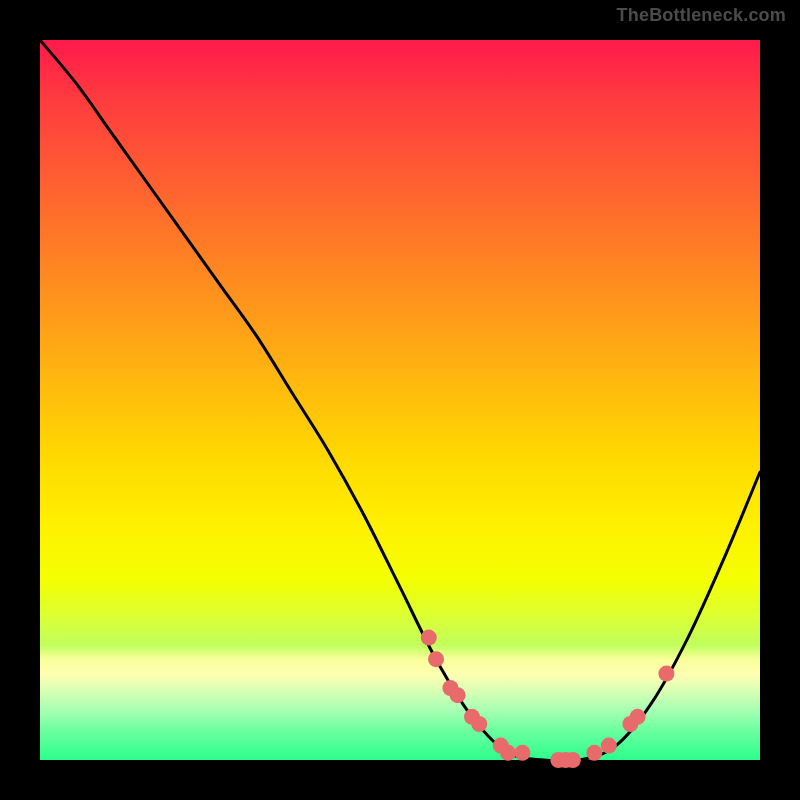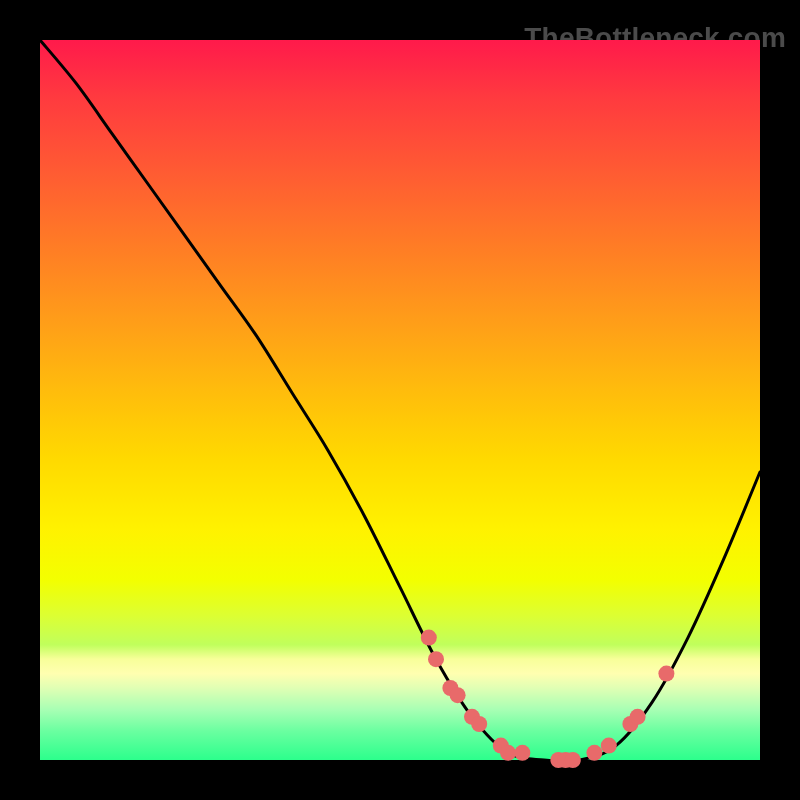--- a/index.html
+++ b/index.html
@@ -15,25 +15,24 @@
     position: relative;
     width: 800px;
     height: 800px;
     background: #000;
   }
   .attribution {
     position: absolute;
     top: 5px;
     right: 14px;
     color: #4b4b4b;
-    font-size: 28px;
+    font-size: 18px;
     font-weight: 600;
     letter-spacing: 0.2px;
     user-select: none;
-    margin-top: 17px;
   }
   .plot-area {
     position: absolute;
     left: 40px;
     top: 40px;
     width: 720px;
     height: 720px;
     background: linear-gradient(
       to bottom,
       #ff1a4b 0%,

